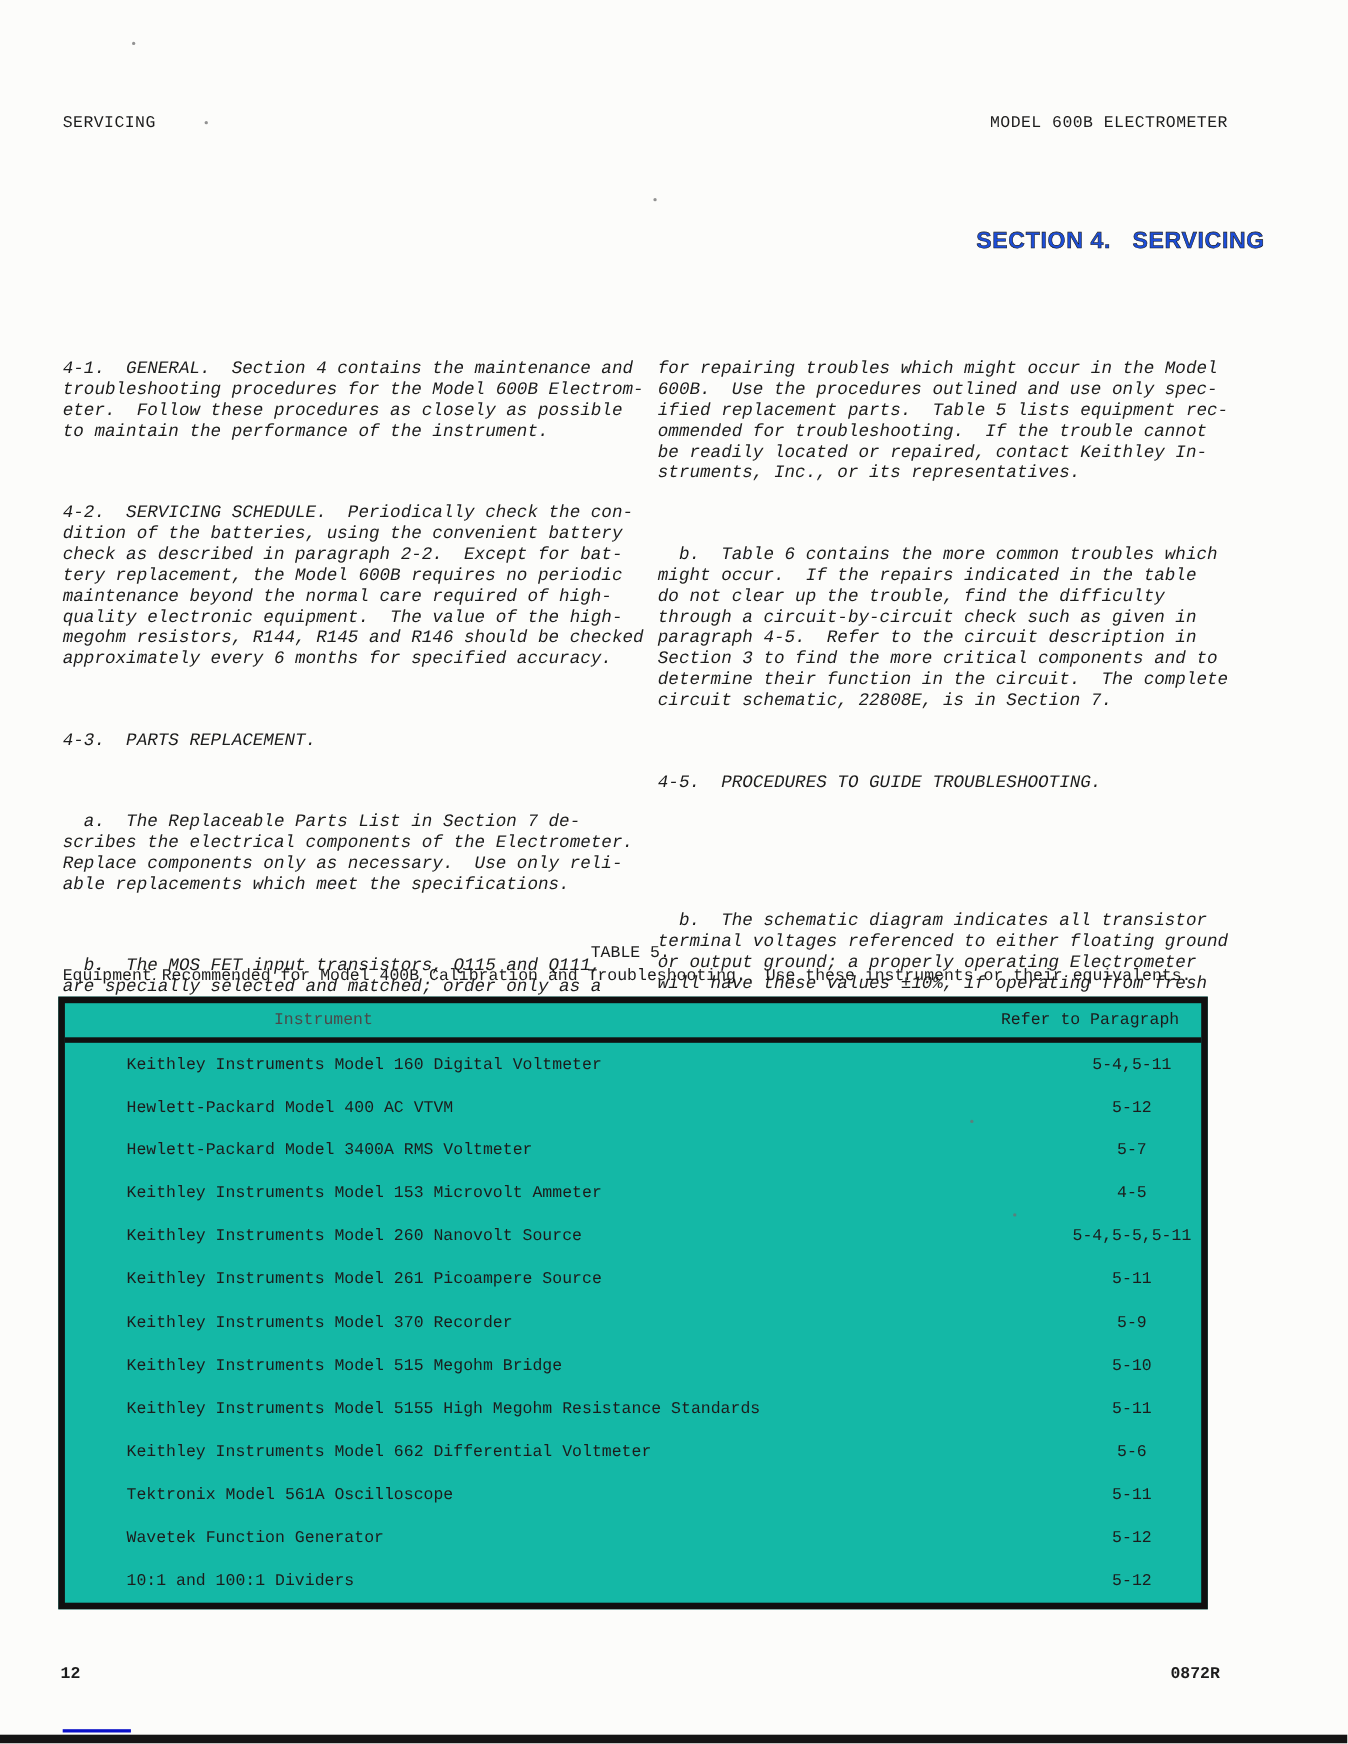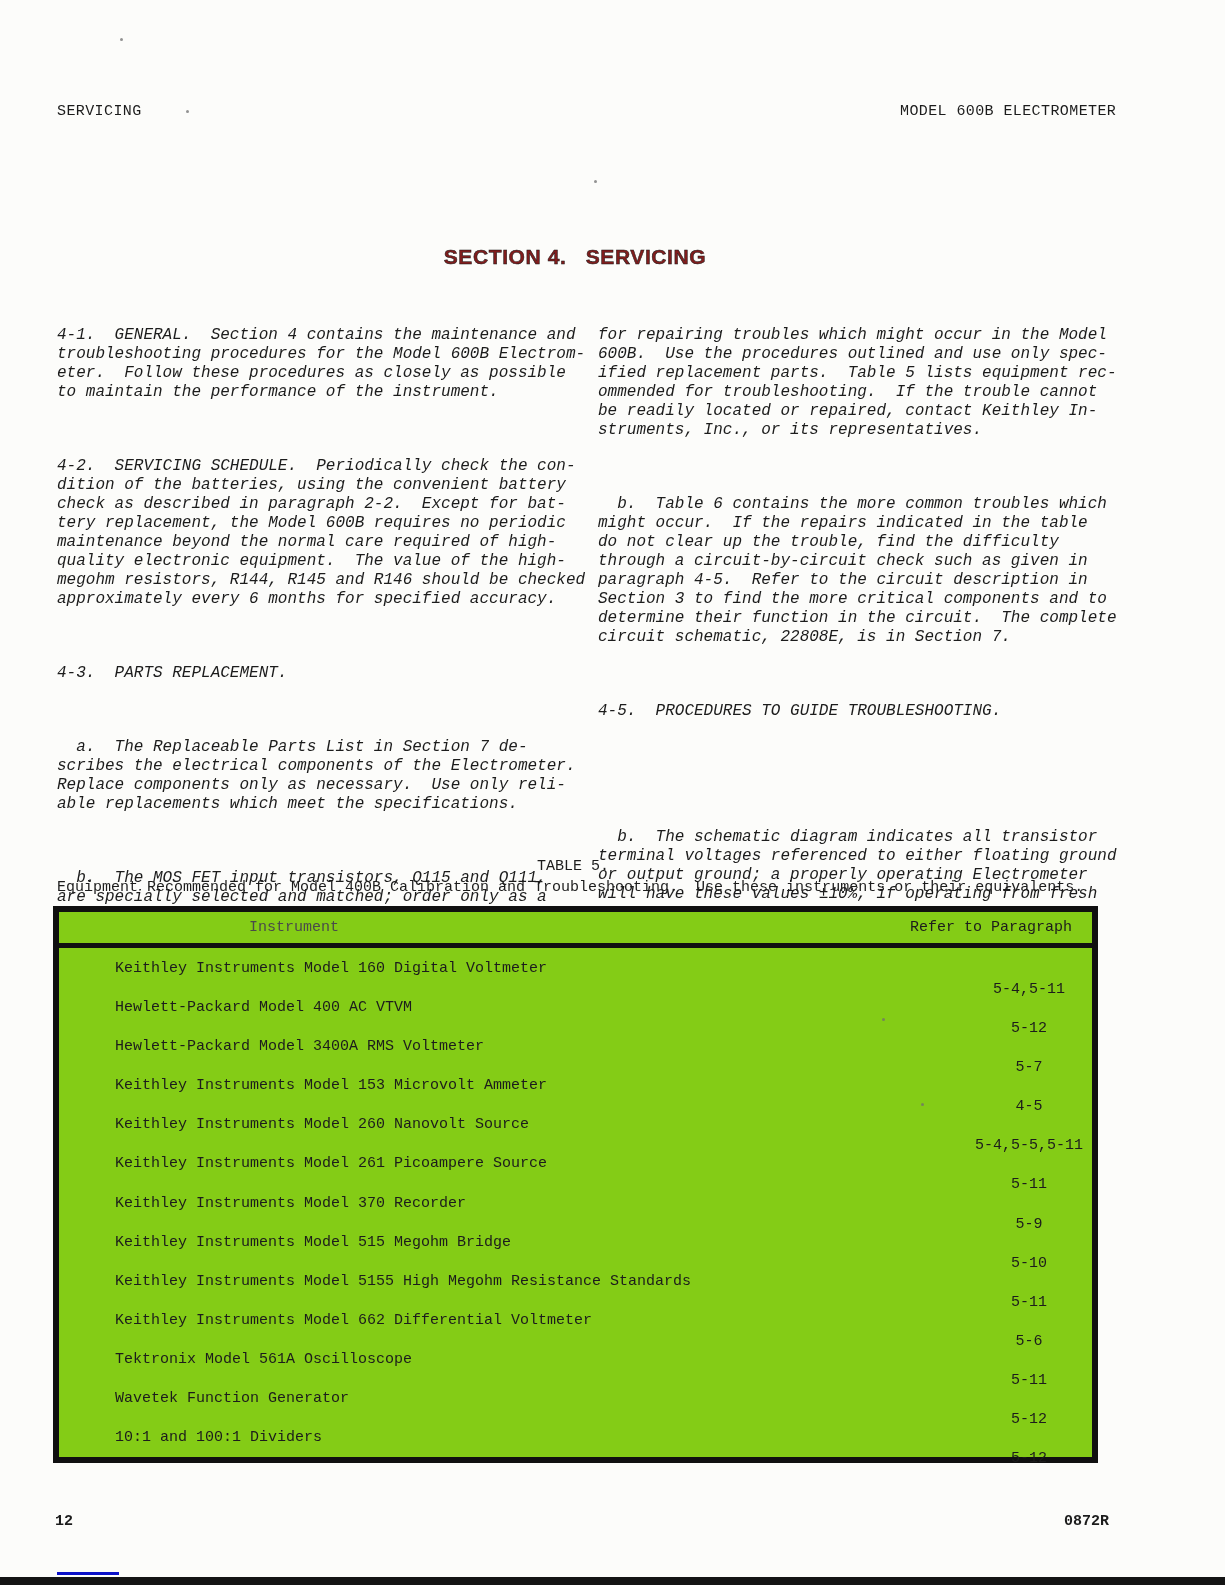--- a/index.html
+++ b/index.html
@@ -12,63 +12,62 @@
     color:#1c1c1c;
   }
   .abs { position:absolute; }
 
   .hdr { font-size:15px; letter-spacing:.4px; white-space:pre; }
   .header-left  { left:57px;  top:103px; }
   .header-right { left:875px; top:103px;margin-left:25px; }
 
   .section-title {
     left:0; top:207px; width:1150px;
-    text-align:center;
+    text-align:right;
     font-family:"Liberation Sans","DejaVu Sans",sans-serif;
     font-weight:700; font-size:21px; letter-spacing:.6px;
     white-space:pre;
-    color:#7f1d1d;
-    margin-top:38px;
+    color:#1d4ed8;
     -webkit-text-stroke:.5px #141414;
   }
 
   .col {
     top:288px; width:535px;
     font-size:16px; line-height:19px;
     white-space:pre;
   }
   .col-left  { left:57px; }
   .col-right { left:598px; }
   .para { margin:0 0 17px 0; white-space:pre;font-style:italic; }
   .para.big-gap { margin-top:52px; }
 
   .tbl-title   { top:858px; left:0; width:1146px; text-align:center; font-size:15px; white-space:pre; }
   .tbl-caption { top:879px; left:57px; font-size:15px; white-space:pre; }
 
   .table-box {
     left:53px; top:906px; width:1045px; height:557px;
     border:6px solid #101010;
     box-sizing:border-box;
-    background:#84cc16;
+    background:#14b8a6;
   }
   .thead { height:31px; border-bottom:5px solid #101010; position:relative; }
   .th-instrument {
     position:absolute; left:190px; top:7px; font-size:15px;
     color:#4a4a4a; filter:blur(.4px); white-space:pre;
   }
   .th-refer { position:absolute; right:20px; top:7px; font-size:15px; white-space:pre; }
   .trows { position:absolute; left:0; right:0; top:36px; bottom:0; display:flex; flex-direction:column;padding-left:40px; }
   .trow { flex:1; position:relative; }
   .ti {
     position:absolute; left:16px; top:50%; transform:translateY(-50%);
     font-size:15px; white-space:pre;
   }
   .tref {
     position:absolute; left:780px; width:300px; top:50%; transform:translateY(-50%);
-    text-align:center; font-size:15px; white-space:pre;margin-top:21px;
+    text-align:center; font-size:15px; white-space:pre;
   }
 
   .footer-left  { left:55px;   top:1513px; font-size:15px; font-weight:bold; }
   .footer-right { left:1064px; top:1513px; font-size:15px; font-weight:bold; }
 
   .pen-line   { left:57px; top:1572px; width:62px; height:3px; background:#0a10c8; }
   .bottom-bar { left:0; top:1577px; width:1225px; height:8px; background:#141414; }
 
   .speck { position:absolute; width:3px; height:3px; border-radius:50%; background:#6f6f6f; opacity:.75; }
 </style>

